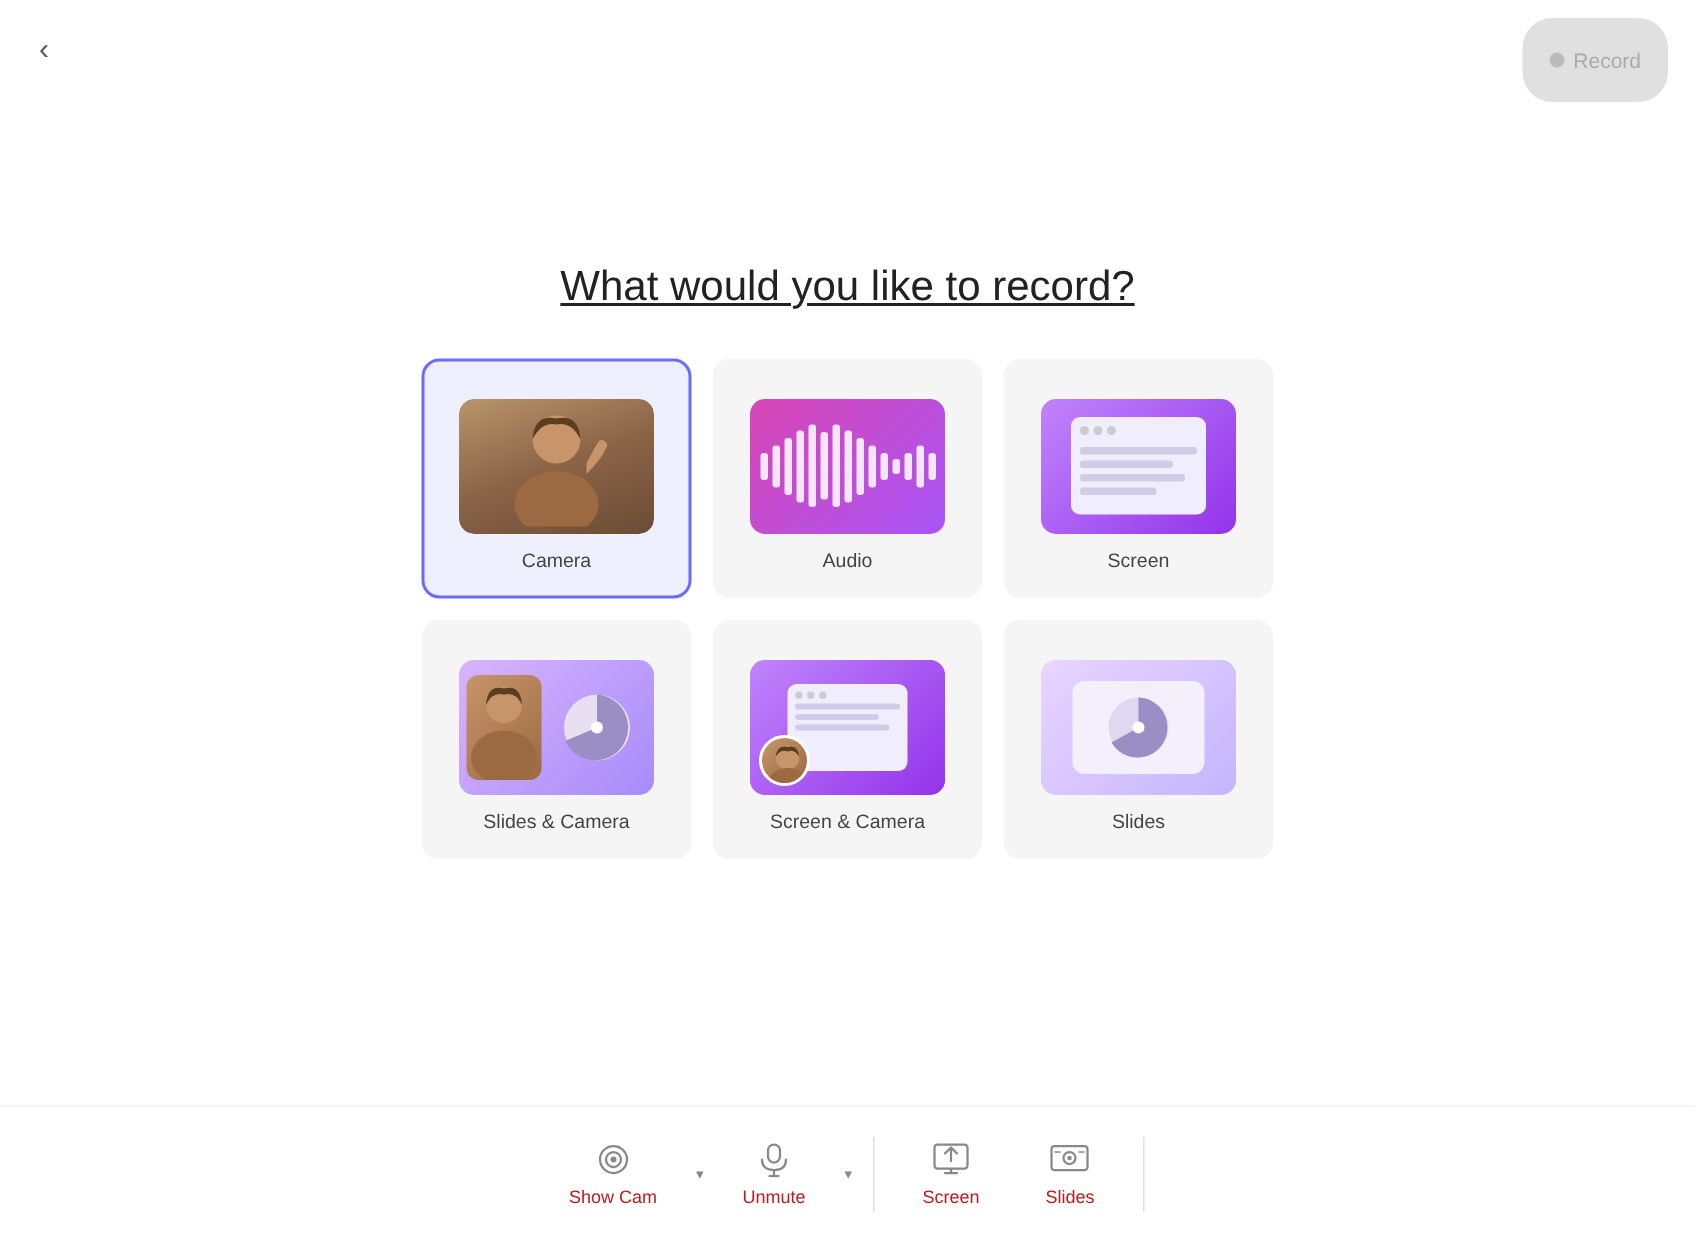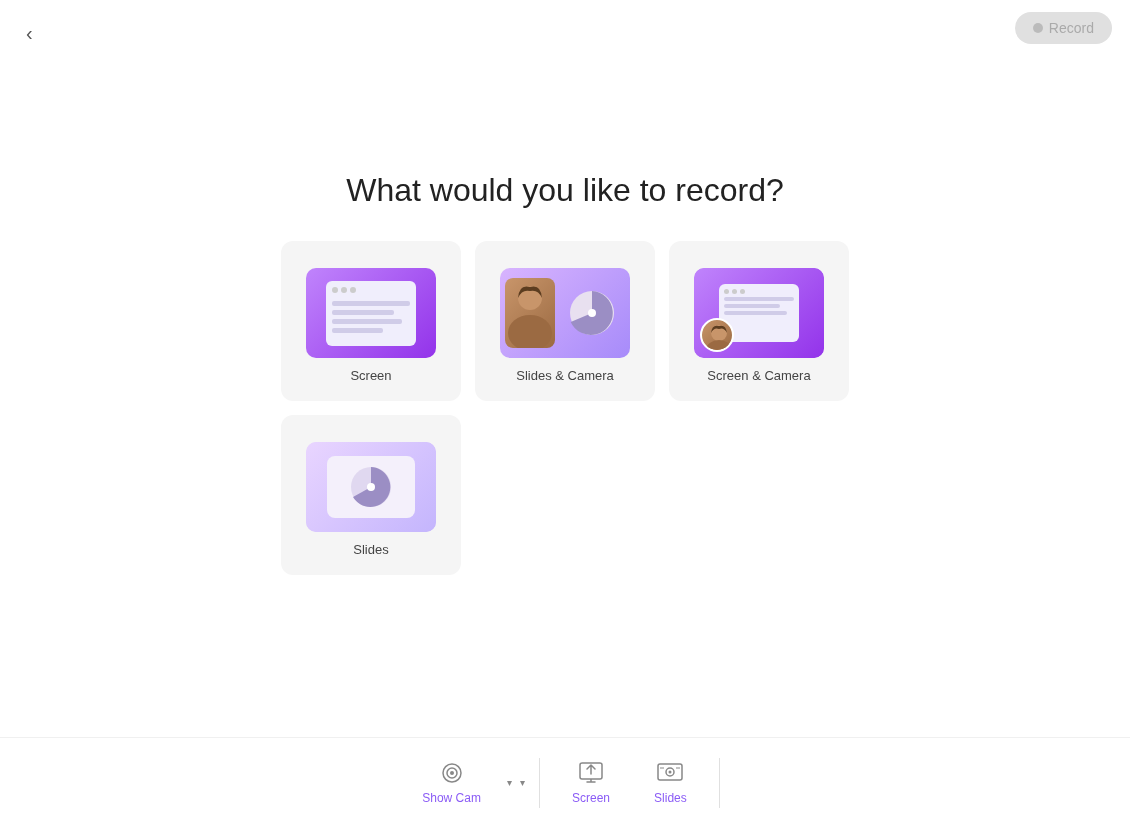--- a/index.html
+++ b/index.html
@@ -27,21 +27,21 @@
     }
 
     
     .record-btn {
       position: absolute;
       top: 12px;
       right: 18px;
       background: #e0e0e0;
       border: none;
       border-radius: 20px;
-      padding: 8px 18px;
+      padding: 20px 18px;
       display: flex;
       align-items: center;
       gap: 6px;
       cursor: pointer;
       color: #aaa;
       font-size: 14px;
     }
     .record-dot {
       width: 10px;
       height: 10px;
@@ -53,24 +53,25 @@
     .main {
       display: flex;
       flex-direction: column;
       align-items: center;
       justify-content: center;
       height: calc(100% - 100px);
       padding-top: 20px;
     }
 
     .page-title {
-      font-size: 32px;
+      font-size: 28px;
       font-weight: 400;
       color: #222;
       margin-bottom: 32px;
+      text-decoration: underline;
     }
 
     
     .options-grid {
       display: grid;
       grid-template-columns: repeat(3, 180px);
       grid-template-rows: repeat(2, 160px);
       gap: 14px;
     }
 
@@ -210,21 +211,21 @@
     .bottom-btn {
       display: flex;
       flex-direction: column;
       align-items: center;
       justify-content: center;
       gap: 5px;
       padding: 8px 22px;
       background: none;
       border: none;
       cursor: pointer;
-      color: #8b5cf6;
+      color: #b91c1c;
       font-size: 12px;
       border-radius: 8px;
     }
 
     .bottom-icon {
       width: 26px;
       height: 26px;
       display: flex;
       align-items: center;
       justify-content: center;
@@ -272,21 +273,59 @@
 <button class="record-btn">
   <span class="record-dot"></span>
   <span>Record</span>
 </button>
 
 <div class="main">
   <h1 class="page-title">What would you like to record?</h1>
 
   <div class="options-grid">
 
-
+    <div class="option-card selected">
+      <div class="icon-wrap">
+        <div class="camera-bg">
+
+          <svg width="70" height="80" viewBox="0 0 70 80">
+            <circle cx="35" cy="22" r="16" fill="#c8956a"></circle>
+            <ellipse cx="35" cy="65" rx="28" ry="22" fill="#9b6a42"></ellipse>
+
+            <path d="M19 22 Q20 5 35 8 Q50 5 51 22 Q45 10 35 12 Q25 10 19 22Z" fill="#5c3d20"></path>
+
+            <path d="M55 45 Q65 35 68 28 Q70 25 67 23 Q64 21 62 25 Q59 30 55 38Z" fill="#c8956a"></path>
+          </svg>
+        </div>
+      </div>
+      <span class="option-label">Camera</span>
+    </div>
+
+    <div class="option-card">
+      <div class="icon-wrap icon-audio">
+        <div class="audio-wave">
+          <div class="audio-bar" style="height:18px"></div>
+          <div class="audio-bar" style="height:28px"></div>
+          <div class="audio-bar" style="height:38px"></div>
+          <div class="audio-bar" style="height:48px"></div>
+          <div class="audio-bar" style="height:55px"></div>
+          <div class="audio-bar" style="height:45px"></div>
+          <div class="audio-bar" style="height:55px"></div>
+          <div class="audio-bar" style="height:48px"></div>
+          <div class="audio-bar" style="height:38px"></div>
+          <div class="audio-bar" style="height:28px"></div>
+          <div class="audio-bar" style="height:18px"></div>
+          <div class="audio-bar" style="height:10px"></div>
+          <div class="audio-bar" style="height:18px"></div>
+          <div class="audio-bar" style="height:28px"></div>
+          <div class="audio-bar" style="height:18px"></div>
+        </div>
+      </div>
+      <span class="option-label">Audio</span>
+    </div>
 
     <div class="option-card">
       <div class="icon-wrap icon-screen">
         <div class="screen-mockup">
           <div class="screen-dots">
             <div class="screen-dot"></div>
             <div class="screen-dot"></div>
             <div class="screen-dot"></div>
           </div>
           <div class="screen-line" style="width:100%"></div>
@@ -384,20 +423,31 @@
           </svg>
         </div>
         <span>Show Cam</span>
       </button>
       <button class="arrow-btn">
         <span>▾</span>
       </button>
     </div>
 
     <div class="bottom-btn-with-arrow">
+      <button class="bottom-btn">
+        <div class="bottom-icon">
+          <svg width="22" height="24" viewBox="0 0 22 24" fill="none">
+            <rect x="7" y="2" width="8" height="12" rx="4" stroke="#888" stroke-width="1.5"></rect>
+            <path d="M3 12 Q3 19 11 19 Q19 19 19 12" stroke="#888" stroke-width="1.5" fill="none" stroke-linecap="round"></path>
+            <line x1="11" y1="19" x2="11" y2="23" stroke="#888" stroke-width="1.5" stroke-linecap="round"></line>
+            <line x1="8" y1="23" x2="14" y2="23" stroke="#888" stroke-width="1.5" stroke-linecap="round"></line>
+          </svg>
+        </div>
+        <span>Unmute</span>
+      </button>
       <button class="arrow-btn">
         <span>▾</span>
       </button>
     </div>
   </div>
 
   <div class="bottom-divider"></div>
 
   <div class="bottom-group">
 

